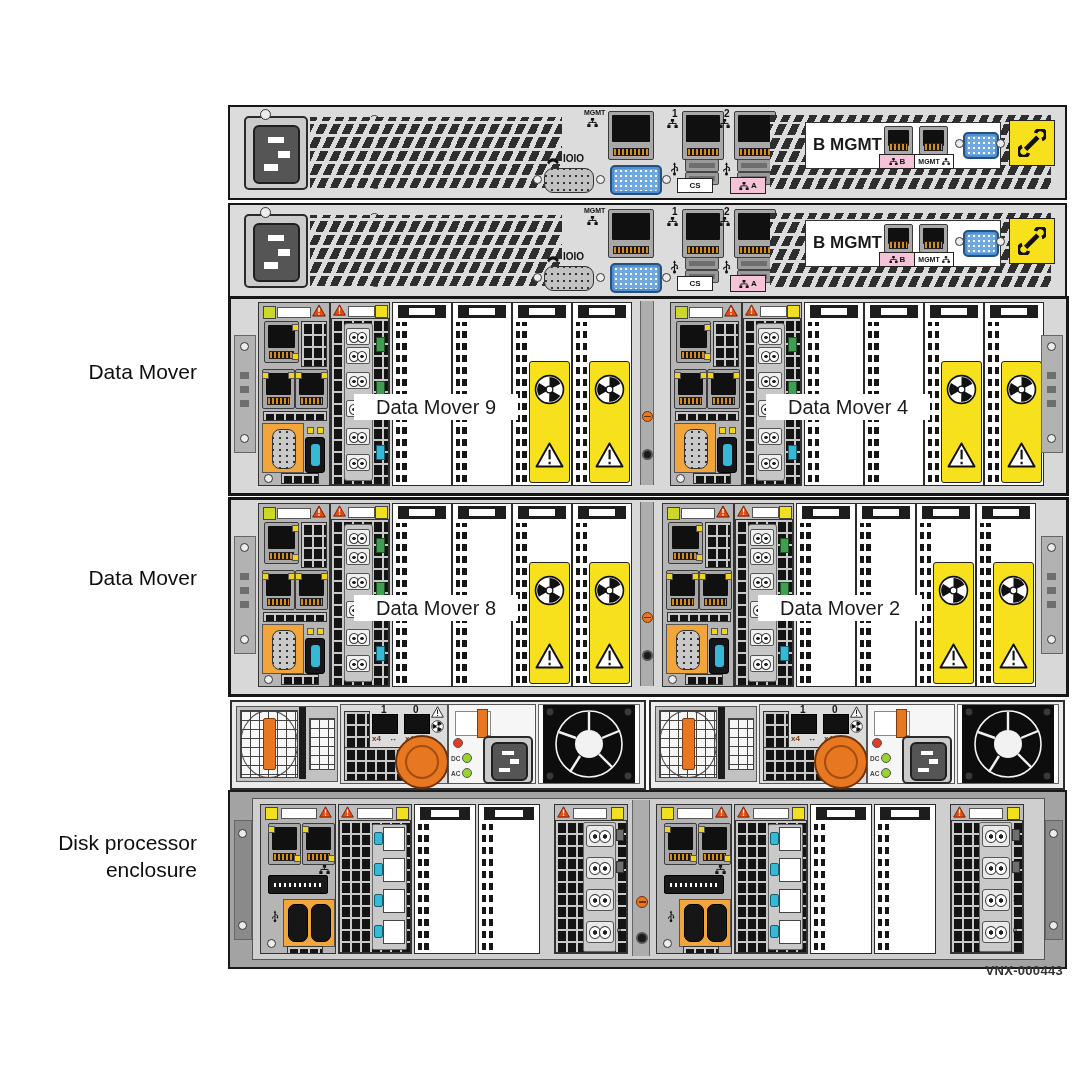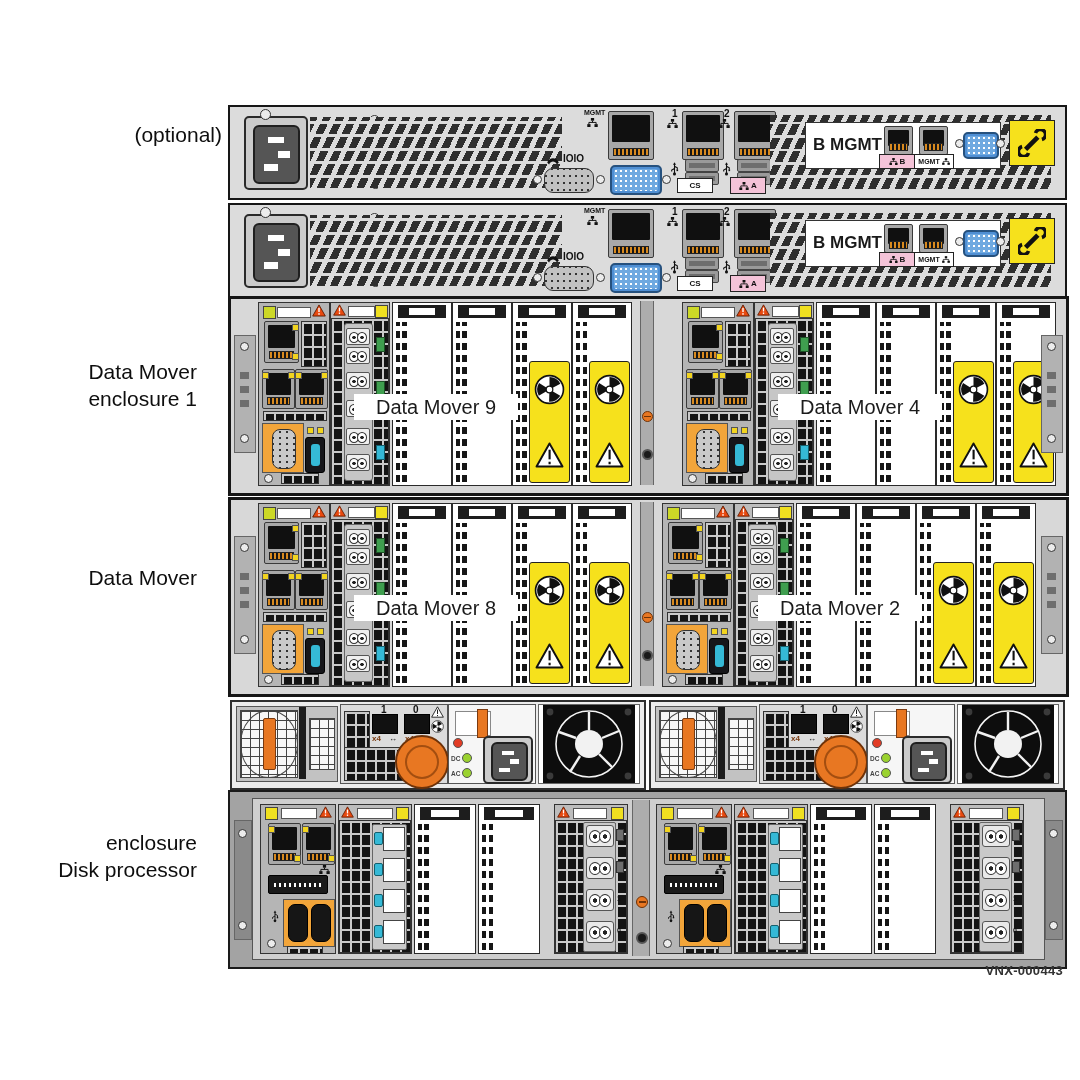--- a/index.html
+++ b/index.html
@@ -157,32 +157,30 @@
     </symbol>
     <symbol id="ic-phone" viewBox="0 0 14 10">
       <path d="M1.2 7.4 C3.8 1.8 10.2 1.8 12.8 7.4 L10.9 9.4 C9 5.6 5 5.6 3.1 9.4 Z" fill="#111"></path>
     </symbol>
   </defs>
 </svg>
 
 <div class="canvas">
 
   <div class="sidelabel" style="left:0;top:121px;width:222px">
-    <div>(optional)</div>
   </div>
   <div class="sidelabel" style="left:0;top:358px;width:197px">
     <div>Data Mover</div>
-    <div>enclosure 1</div>
   </div>
   <div class="sidelabel" style="left:0;top:564px;width:197px">
     <div>Data Mover</div>
   </div>
   <div class="sidelabel" style="left:0;top:829px;width:197px">
+    <div>Disk processor</div>
     <div>enclosure</div>
-    <div>Disk processor</div>
   </div>
 
   <div class="cs cs-host" style="top:105px">
   <div class="inlet" style="left:14px;top:9px;width:60px;height:70px">
     <div class="body">
       <div class="s1"></div>
           <div class="s2"></div>
           <div class="s3"></div>
     </div>
   </div>
@@ -479,21 +477,21 @@
               <use href="#ic-warnbw"></use>
             </svg>
     </div>
   </div>
   <div class="abs dmname" style="left:96px;top:92px;width:164px;height:26px">Data Mover 9</div>
 </div>
     <div class="divider" style="left:409px;top:2px;width:12px;height:184px">
       <div class="oscrew" style="left:1px;top:110px;width:9px;height:9px"></div>
       <div class="blkdot" style="left:1px;top:148px;width:7px;height:7px"></div>
     </div>
-    <div class="abs dmhalf" style="left:451px;top:3px;width:376px;height:182px">
+    <div class="abs dmhalf" style="left:439px;top:3px;width:376px;height:182px">
   <div class="mgmtmod" style="left:0;top:0;width:70px;height:182px">
     <div class="limesq" style="left:4px;top:3px;width:11px;height:11px"></div>
     <div class="wlbl" style="left:18px;top:4px;width:32px;height:9px"></div>
     <svg class="ic" style="left:53px;top:1px;width:14px;height:13px">
             <use href="#ic-otri"></use>
           </svg>
     <div class="rj45" style="left:5px;top:18px;width:33px;height:40px">
       <div class="jack"></div>
             <div class="pins"></div>
       <div class="ledy" style="right:-1px;top:2px"></div>

